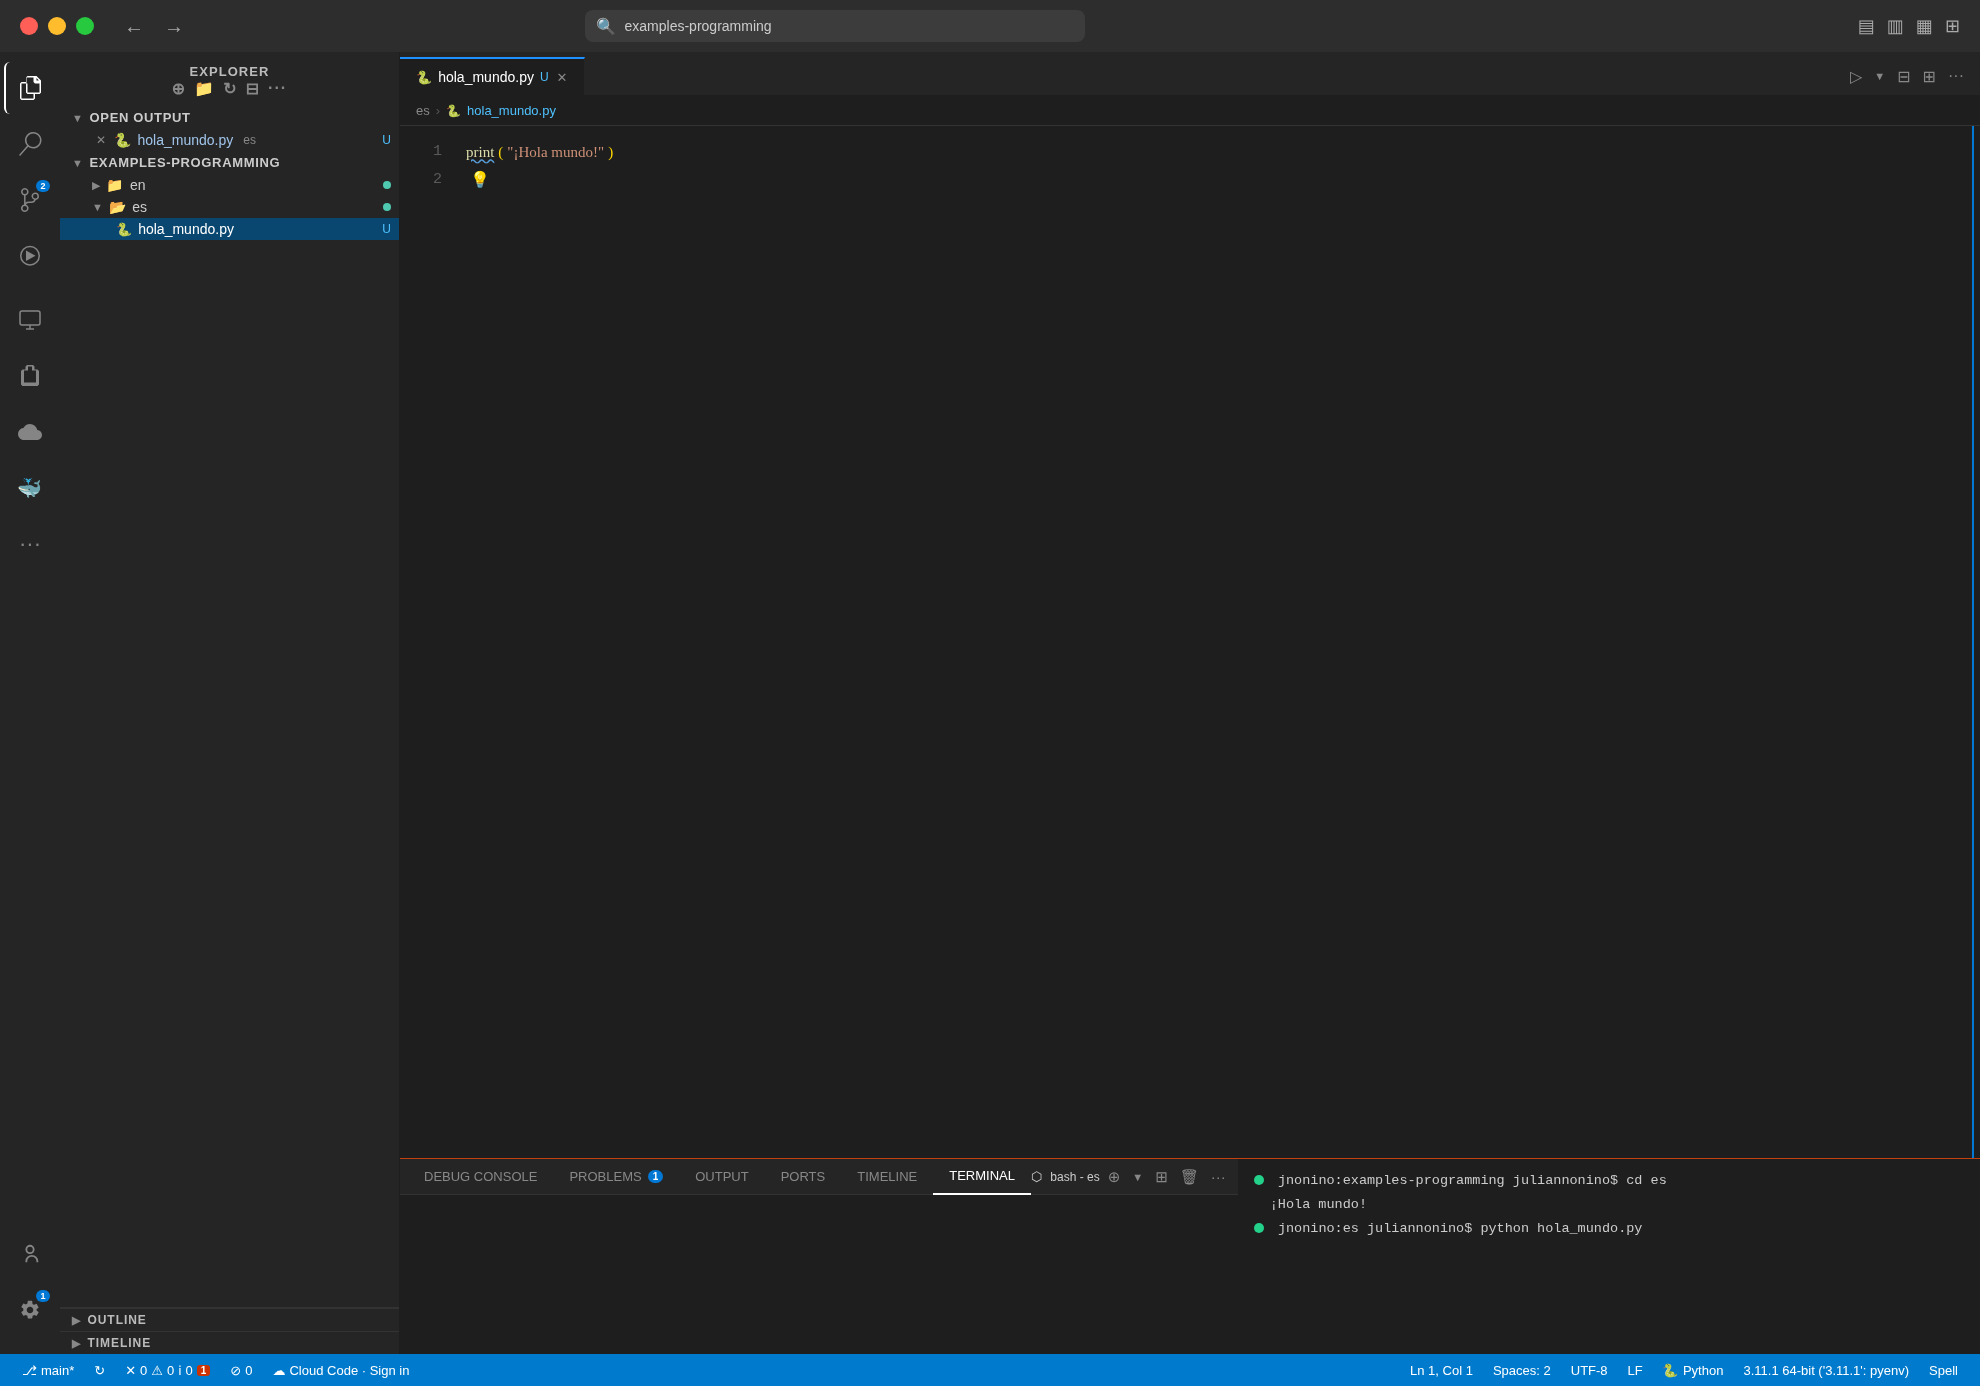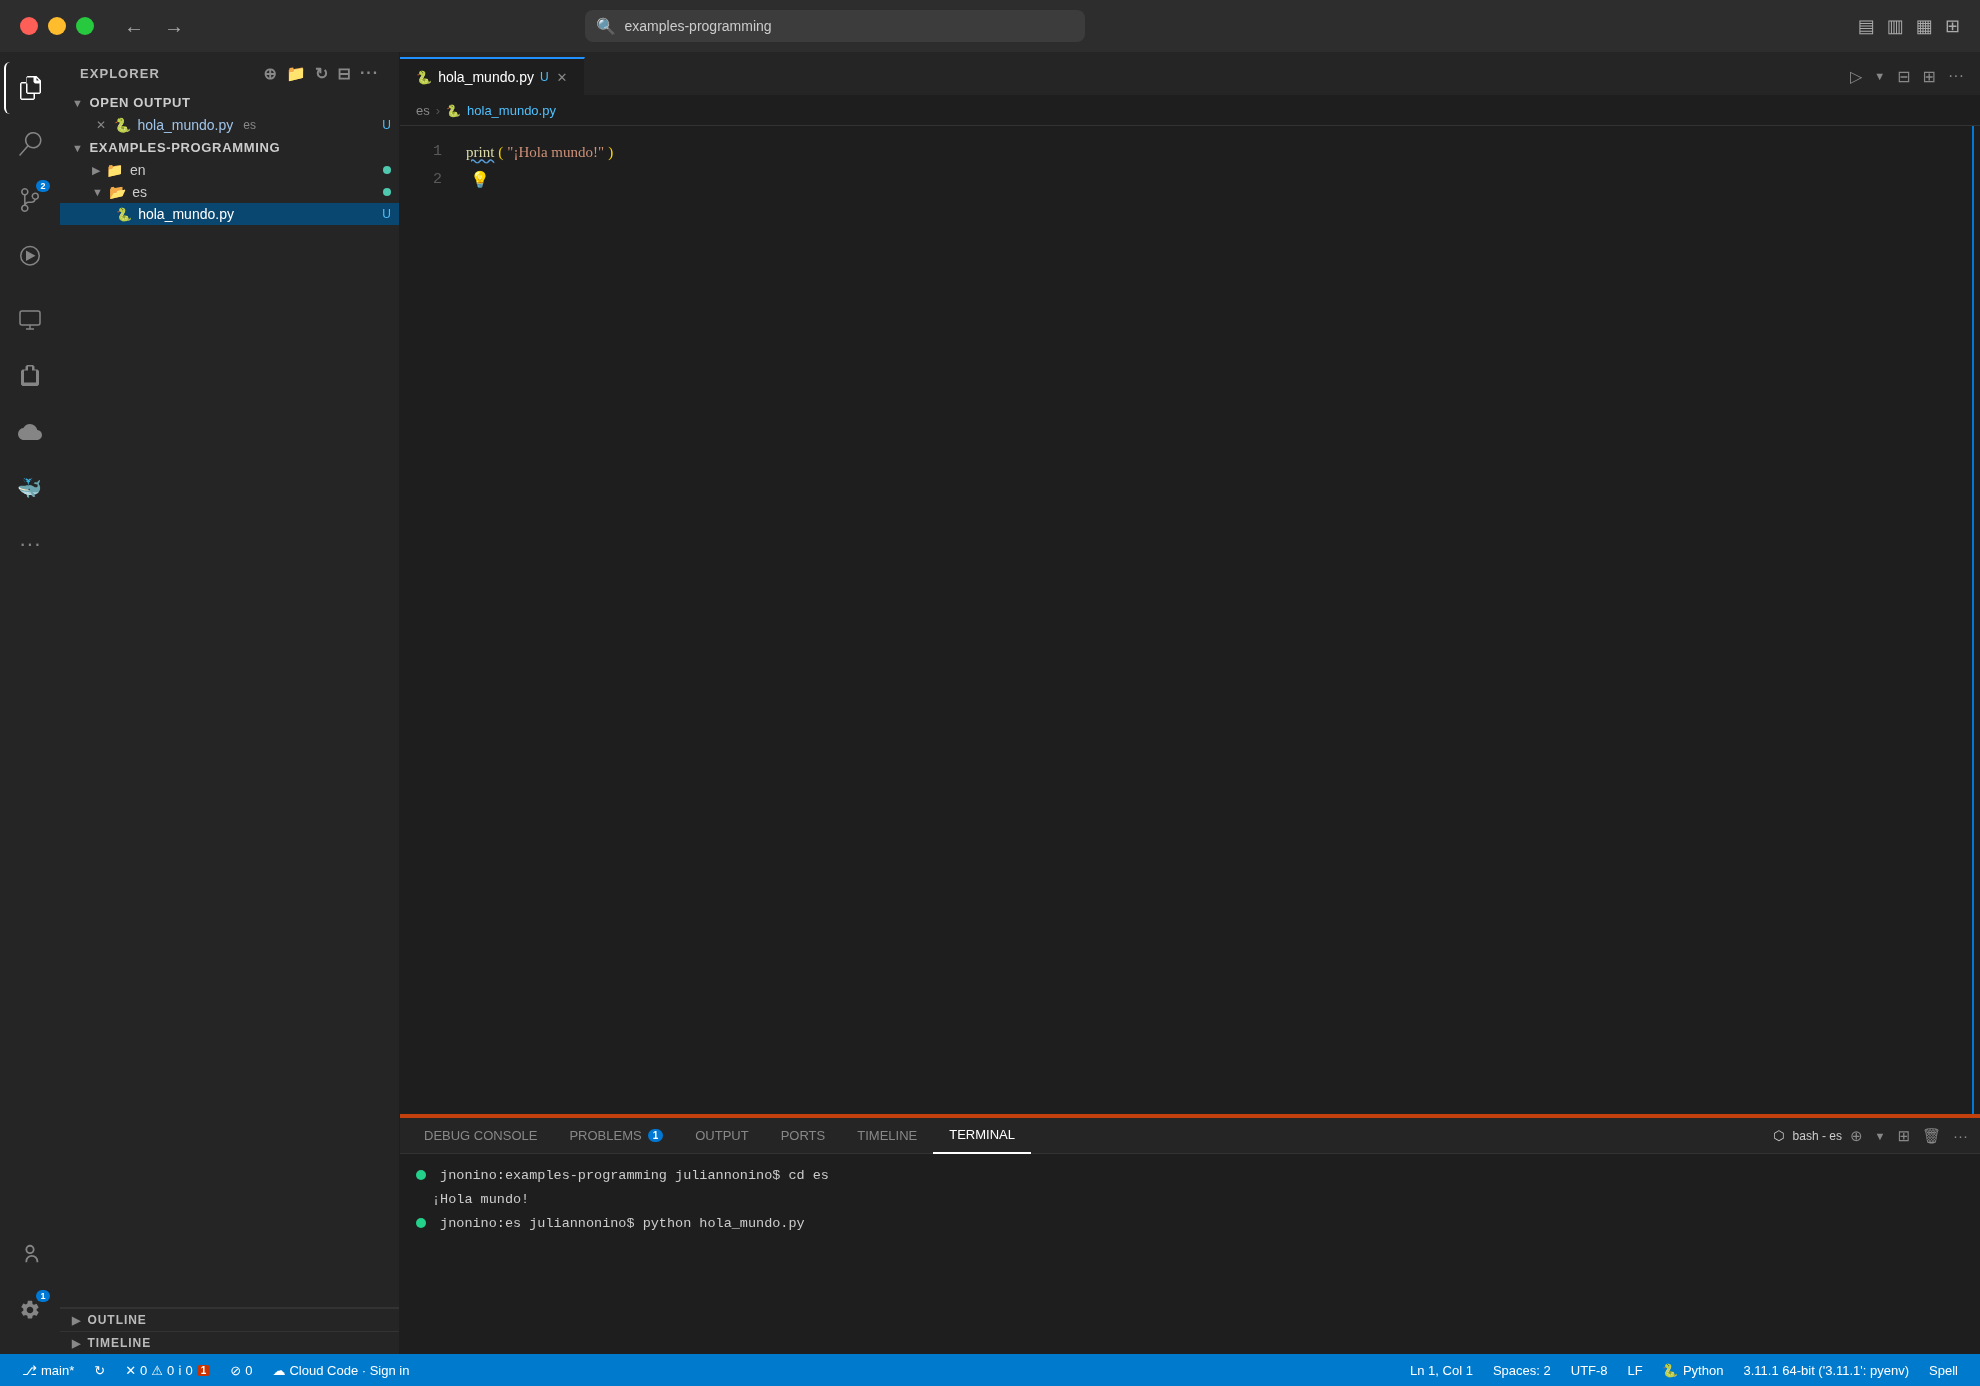--- a/index.html
+++ b/index.html
@@ -147,20 +147,21 @@
     .sidebar-header {
       display: flex;
       align-items: center;
       justify-content: space-between;
       padding: 12px 20px 8px 20px;
       font-size: 13px;
       font-weight: 700;
       color: #bbb;
       letter-spacing: 0.08em;
       flex-shrink: 0;
+      flex-direction: column;
     }
     .sidebar-header-icons {
       display: flex;
       gap: 8px;
     }
     .sidebar-header-icon {
       color: #888;
       font-size: 16px;
       cursor: pointer;
     }
@@ -319,25 +320,24 @@
       white-space: pre;
     }
     .kw-print { color: #dcdcaa; }
     .kw-str { color: #ce9178; }
     .kw-paren { color: #ffd700; }
     .code-underline { text-decoration: underline; text-decoration-color: #569cd6; text-decoration-style: wavy; }
     .bulb-icon { font-size: 16px; color: #ffd700; margin-left: 4px; }
 
     
     .panel {
-      height: 240px;
+      height: 196px;
       background: #1e1e1e;
-      border-top: 4px solid #c2410c;
-      display: flex;
-      flex-direction: column;
+      border-top: 1px solid #c2410c;
+      display: flex;
       flex-shrink: 0;
     }
     .panel-tabs {
       display: flex;
       align-items: center;
       height: 36px;
       background: #252526;
       border-bottom: 1px solid #333;
       padding: 0 8px;
       flex-shrink: 0;

